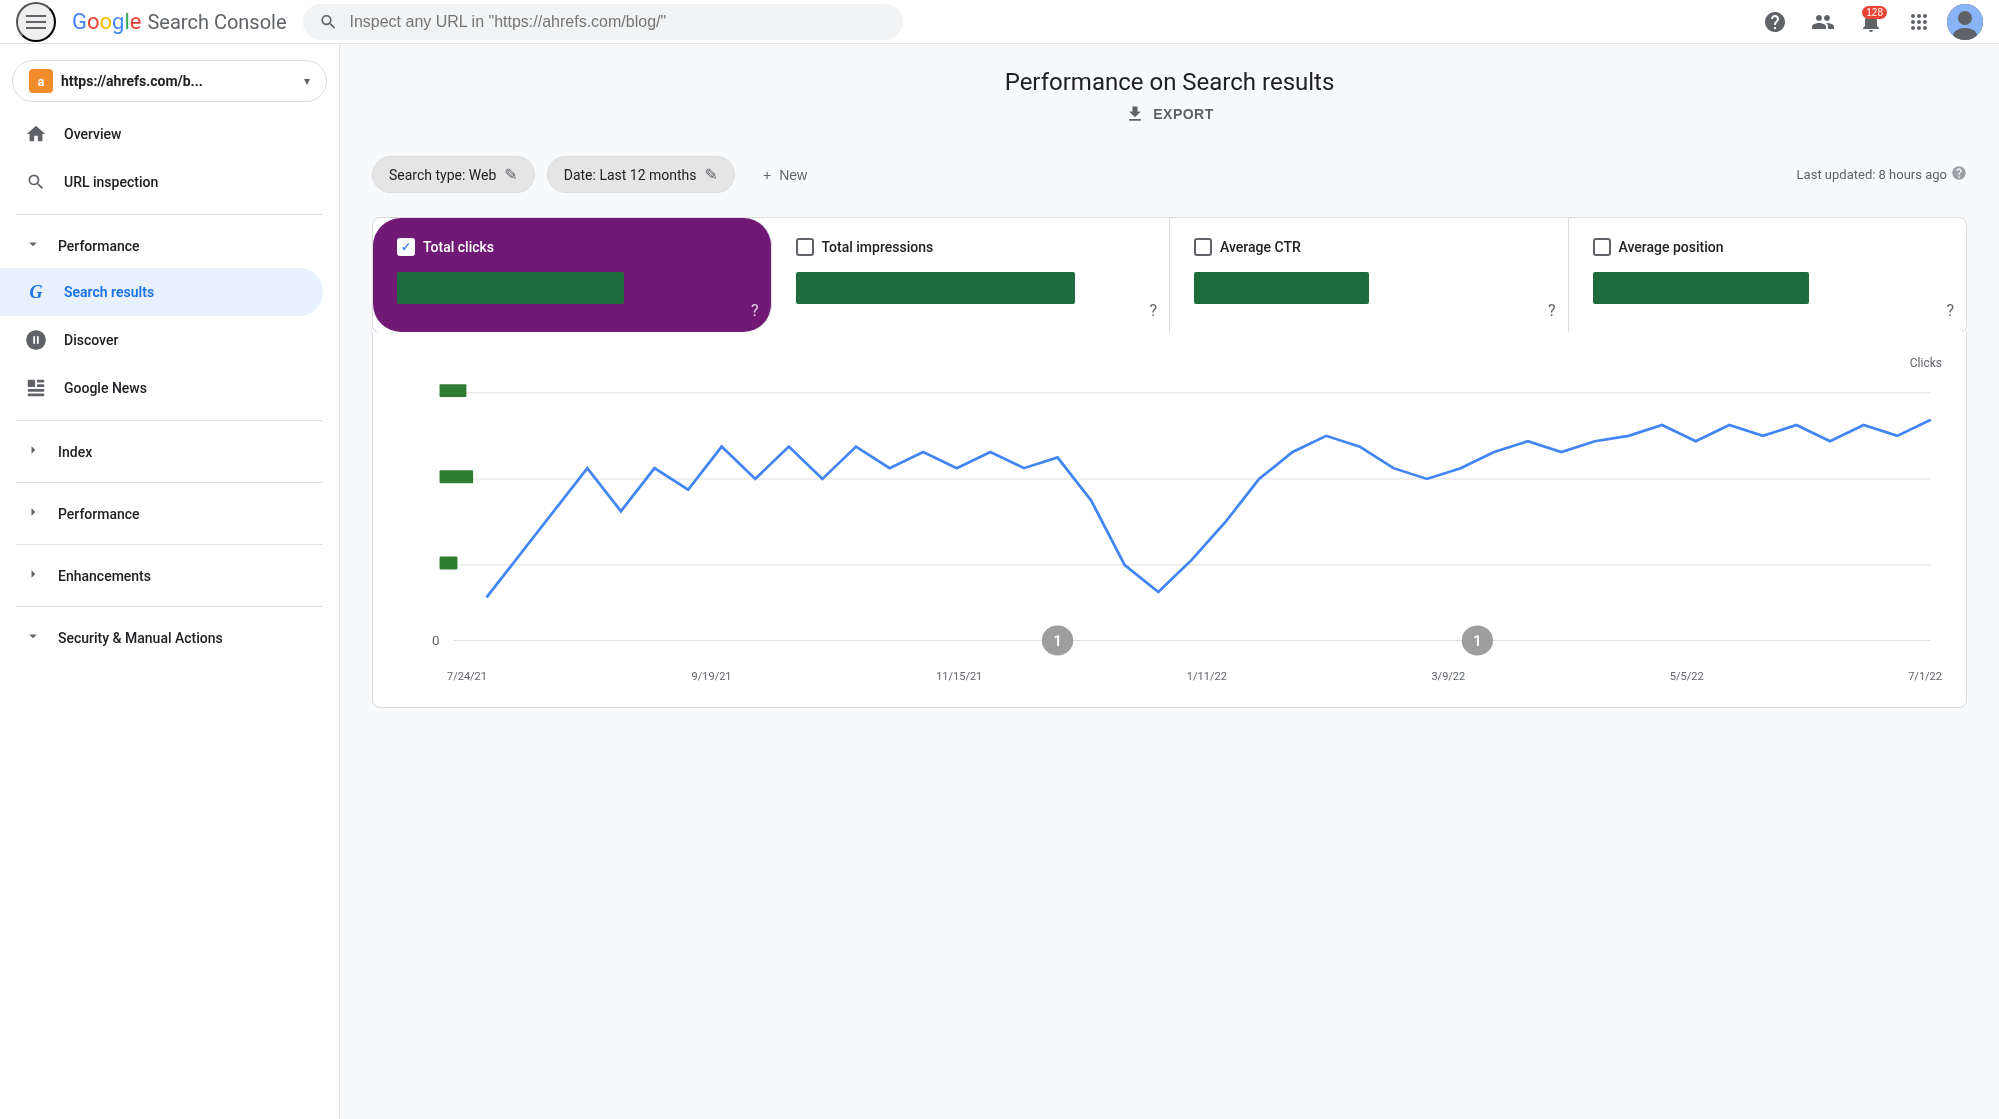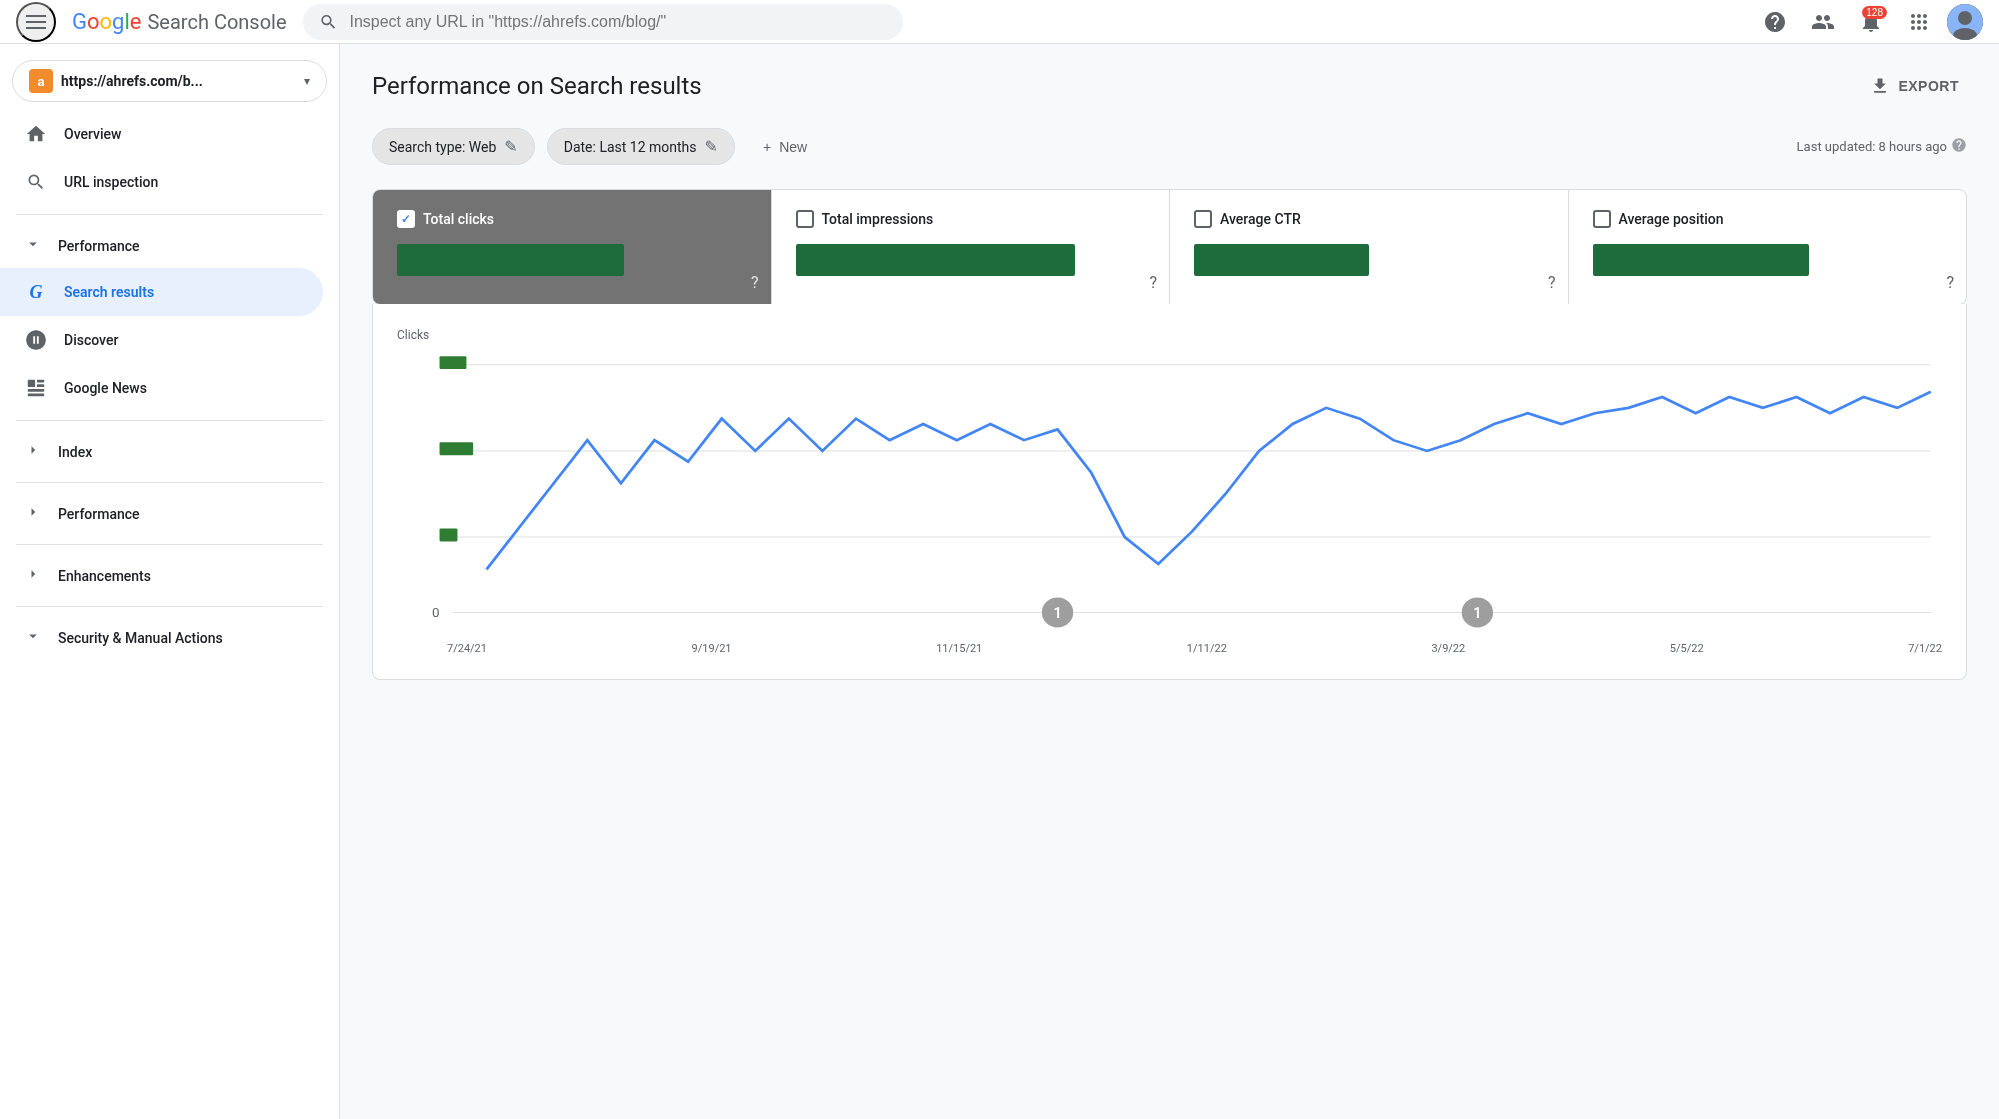--- a/index.html
+++ b/index.html
@@ -29,49 +29,49 @@
     .chevron-down { font-size: 12px; color: #5f6368; }
 
     .nav-section { margin-top: 4px; }
     .nav-item { display: flex; align-items: center; gap: 16px; padding: 12px 24px; cursor: pointer; border-radius: 0 24px 24px 0; margin-right: 16px; font-size: 14px; color: #202124; font-weight: 500; }
     .nav-item.active { background: #e8f0fe; color: #1a73e8; font-weight: 600; }
     .nav-item .nav-icon { width: 24px; height: 24px; display: flex; align-items: center; justify-content: center; flex-shrink: 0; }
     .nav-group-header { display: flex; align-items: center; gap: 16px; padding: 12px 24px; cursor: pointer; font-size: 14px; color: #202124; font-weight: 500; }
     .nav-divider { height: 1px; background: #e0e0e0; margin: 8px 16px; }
 
     
-    .page-header { display: flex; align-items: center; justify-content: space-between; margin-bottom: 24px; }
+    .page-header { display: flex; align-items: center; justify-content: space-between; margin-bottom: 24px; flex-direction: column; }
     .page-title { font-size: 24px; font-weight: 400; color: #202124; }
     .export-btn { display: flex; align-items: center; gap: 8px; border: none; background: transparent; cursor: pointer; font-size: 14px; color: #5f6368; font-weight: 600; letter-spacing: 0.5px; text-transform: uppercase; padding: 8px; }
 
     .filter-bar { display: flex; align-items: center; gap: 12px; margin-bottom: 24px; flex-wrap: wrap; }
     .filter-chip { display: flex; align-items: center; gap: 8px; padding: 8px 16px; border: 1px solid #dadce0; border-radius: 24px; background: #e5e5e5; cursor: pointer; font-size: 14px; color: #202124; }
     .filter-chip .edit-icon { color: #5f6368; font-size: 16px; }
     .new-filter-btn { display: flex; align-items: center; gap: 8px; padding: 8px 16px; border: none; background: transparent; cursor: pointer; font-size: 14px; color: #5f6368; font-weight: 500; }
     .last-updated { margin-left: auto; font-size: 13px; color: #5f6368; display: flex; align-items: center; gap: 4px; }
 
     
     .metric-cards { display: flex; gap: 0; margin-bottom: 0; border: 1px solid #dadce0; border-radius: 8px; overflow: hidden; background: #fff; }
     .metric-card { flex: 1; padding: 20px 24px; cursor: pointer; border-right: 1px solid #dadce0; position: relative; min-width: 0; }
     .metric-card:last-child { border-right: none; }
-    .metric-card.selected { background: #737373; color: #fff; }
+    .metric-card.selected { background: #701a75; color: #fff; border-radius: 28px; }
     .metric-card-header { display: flex; align-items: center; gap: 8px; margin-bottom: 16px; }
     .metric-checkbox { width: 18px; height: 18px; border: 2px solid #5f6368; border-radius: 3px; display: flex; align-items: center; justify-content: center; flex-shrink: 0; }
     .metric-card.selected .metric-checkbox { background: #fff; border-color: #fff; }
     .metric-checkbox.checked::after { content: '✓'; font-size: 12px; color: #4285f4; font-weight: 700; }
     .metric-label { font-size: 14px; font-weight: 500; }
     .metric-card.selected .metric-label { color: #fff; }
     .metric-bar-container { padding: 0 0 8px; }
     .metric-bar { height: 32px; background: #1e6b3c; border-radius: 2px; }
     .metric-card.selected .metric-bar { background: #1e6b3c; }
     .metric-help { position: absolute; bottom: 12px; right: 12px; color: #5f6368; font-size: 16px; cursor: pointer; }
     .metric-card.selected .metric-help { color: rgba(255,255,255,0.8); }
 
     
-    .chart-area { background: #fff; border: 1px solid #dadce0; border-radius: 0 0 8px 8px; border-top: none; padding: 24px; margin-top: -1px; }
+    .chart-area { background: #fff; border: 1px solid #dadce0; border-radius: 0 0 8px 8px; border-top: none; padding: 24px; margin-top: -1px; text-align: right; }
     .chart-label { font-size: 12px; color: #5f6368; margin-bottom: 12px; }
     .chart-wrapper { position: relative; height: 280px; }
     .chart-svg { width: 100%; height: 100%; }
     .chart-x-labels { display: flex; justify-content: space-between; padding: 8px 0 0 50px; font-size: 11px; color: #5f6368; }
 
     
     .y-label { font-size: 12px; fill: #5f6368; }
 
     .search-icon-svg { width: 20px; height: 20px; }
   </style>

